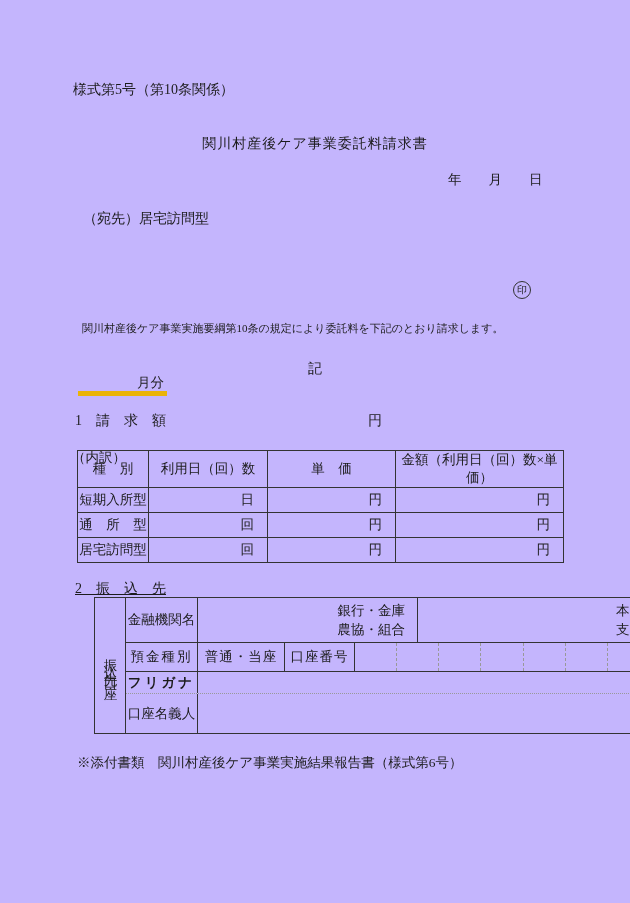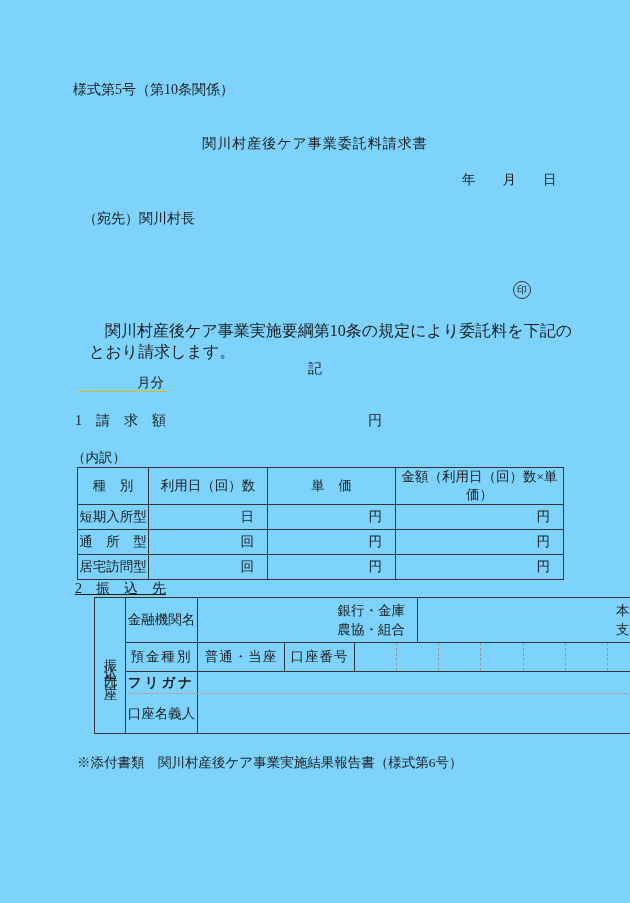--- a/index.html
+++ b/index.html
@@ -1,42 +1,42 @@
 <!DOCTYPE html>
 <html><head>
 <meta charset="utf-8">
 <style>
   html,body{margin:0;padding:0;background:#f2f2f2;}
   .page{
-    position:relative;width:630px;height:903px;margin:0 auto;background:#7dd3fc;
+    position:relative;width:630px;height:903px;margin:0 auto;background:#c4b5fd;
     font-family:"Liberation Serif","DejaVu Serif",serif;color:#1c1c1c;font-size:14px;
     outline:1px solid #e3e3e3;overflow:hidden;
   }
   #form-number{position:absolute;left:73px;top:81px;}
   #title{position:absolute;left:0;top:135px;width:100%;text-align:center;letter-spacing:1px;}
-  #date-line{position:absolute;left:462px;top:171px;font-size:13.5px;}
+  #date-line{position:absolute;left:448px;top:171px;font-size:13.5px;}
   #addressee{position:absolute;left:83px;top:210px;}
   #sender{position:absolute;left:347px;top:245px;line-height:21px;}
   #seal{
     position:absolute;left:513px;top:281px;width:16px;height:16px;
     border:1.2px solid #333;border-radius:50%;font-size:10px;line-height:16px;text-align:center;
   }
-  #body-text{position:absolute;left:89px;top:321px;width:492px;text-indent:1em;font-size:16px;}
+  #body-text{position:absolute;left:71px;top:321px;width:492px;text-indent:1em;font-size:11px;}
   #record-mark{position:absolute;left:0;top:360px;width:100%;text-align:center;}
   #month-line{
     position:absolute;left:78px;top:374px;width:86px;height:17px;line-height:17px;
-    border-bottom:1px solid #eab308;text-align:right;padding-right:3px;font-size:13.5px;
+    border-bottom:5px solid #eab308;text-align:right;padding-right:3px;font-size:13.5px;
   }
   #claim-label{position:absolute;left:75px;top:412px;}
   #claim-amount-area{position:absolute;left:170px;top:409px;width:190px;height:20px;}
   #claim-unit{position:absolute;left:368px;top:412px;}
   #breakdown-label{position:absolute;left:72px;top:449px;font-size:13.5px;}
 
   table.t1{
-    position:absolute;left:77px;top:467px;width:486px;border-collapse:collapse;
+    position:absolute;left:77px;top:450px;width:486px;border-collapse:collapse;
     table-layout:fixed;font-size:13.5px;
   }
   .t1 th,.t1 td{border:1px solid #333;font-weight:normal;padding:0;}
   .t1 th{height:25px;text-align:center;}
   .t1 td{height:24px;}
   .col1{width:71px;}.col2{width:119px;}.col3{width:128px;}.col4{width:168px;}
   .type-cell{text-align:center;}
   .unit-cell{text-align:right;padding-right:13px !important;}
 
   #transfer-heading{position:absolute;left:75px;top:580px;text-decoration:underline;}
@@ -90,21 +90,21 @@
 <body>
 
 <div class="page">
 
   <div id="form-number">様式第5号（第10条関係）</div>
 
   <div id="title">関川村産後ケア事業委託料請求書</div>
 
   <div id="date-line">年　　月　　日</div>
 
-  <div id="addressee">（宛先）関川村長</div>
+  <div id="addressee">（宛先）居宅訪問型</div>
 
 
   <div id="seal">印</div>
 
   <div id="body-text">関川村産後ケア事業実施要綱第10条の規定により委託料を下記のとおり請求します。</div>
 
   <div id="record-mark">記</div>
 
   <div id="month-line">月分</div>
 

